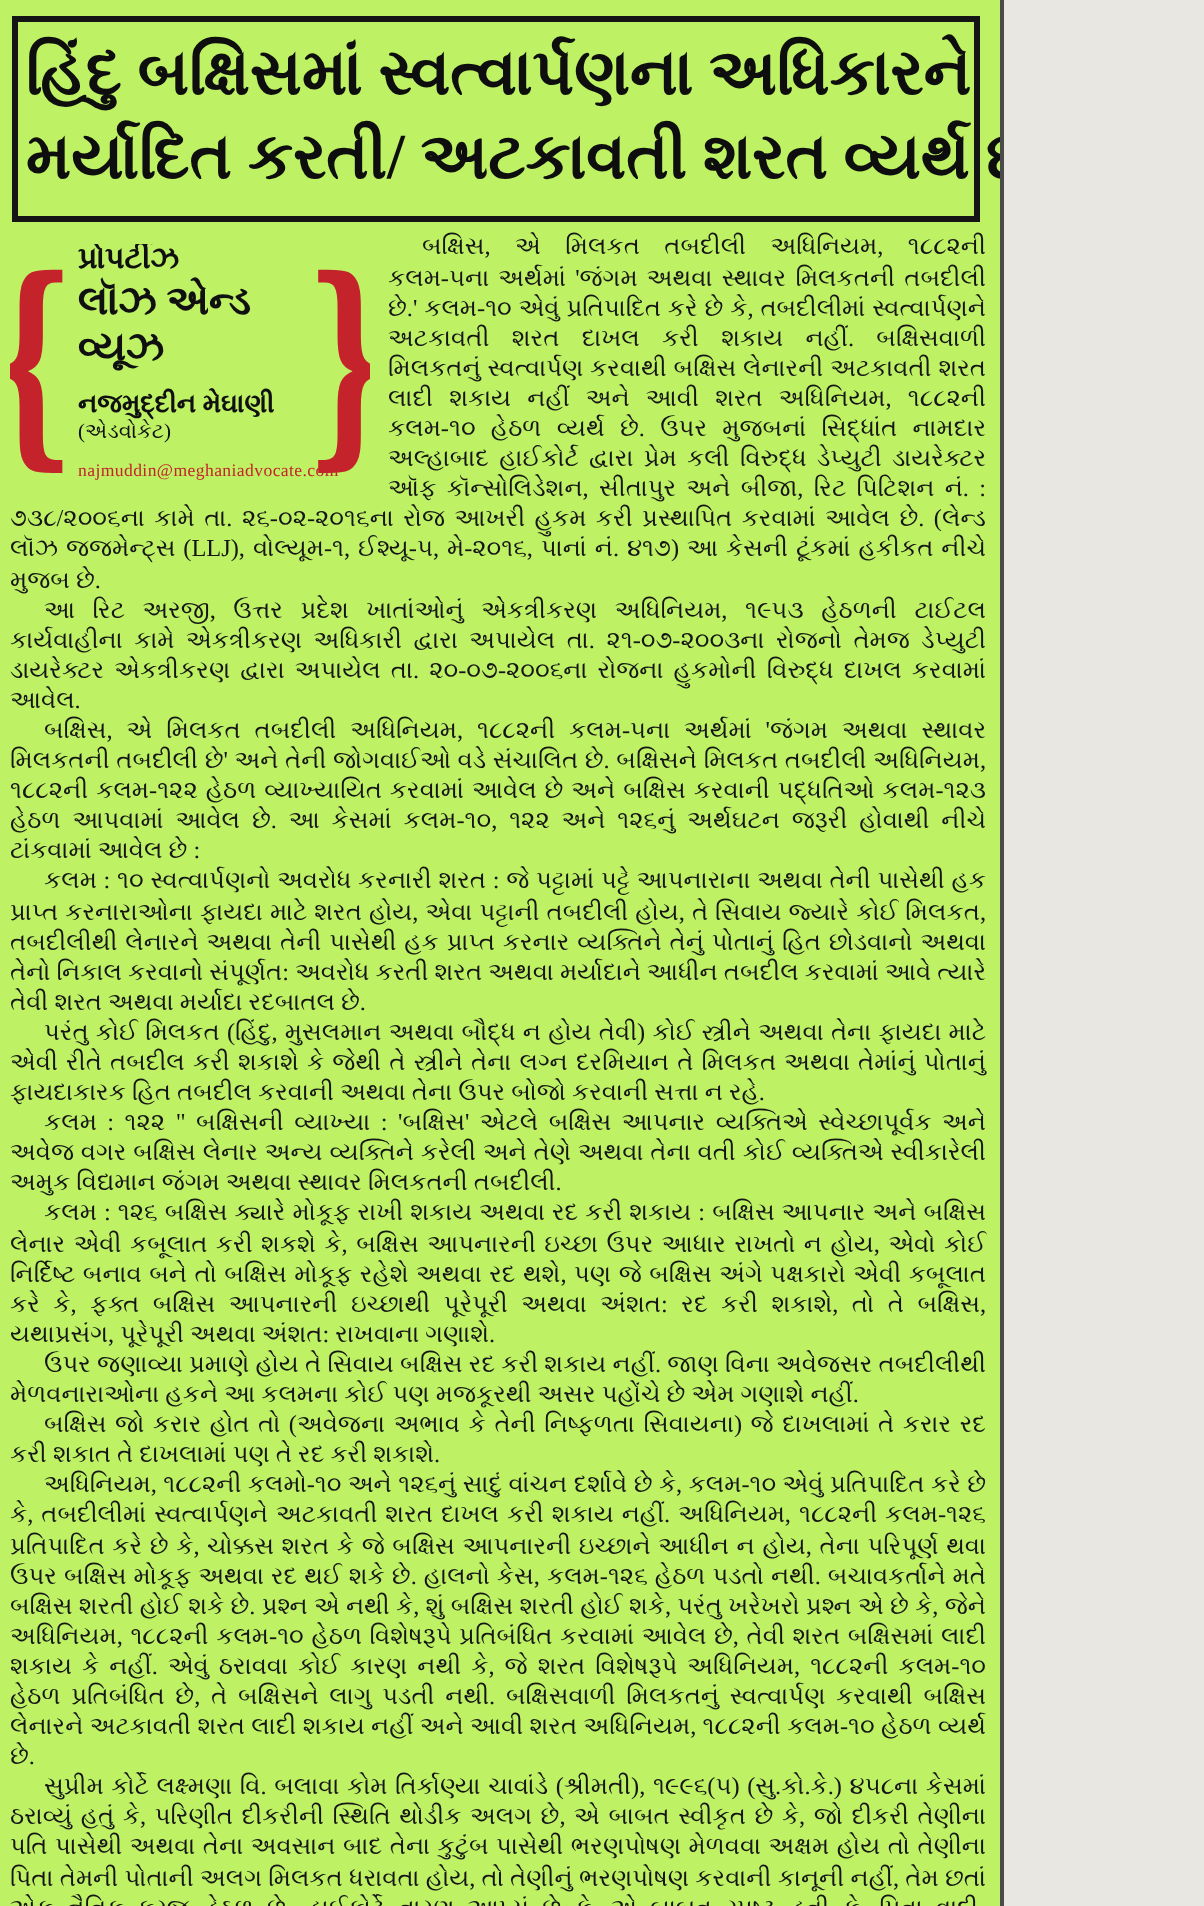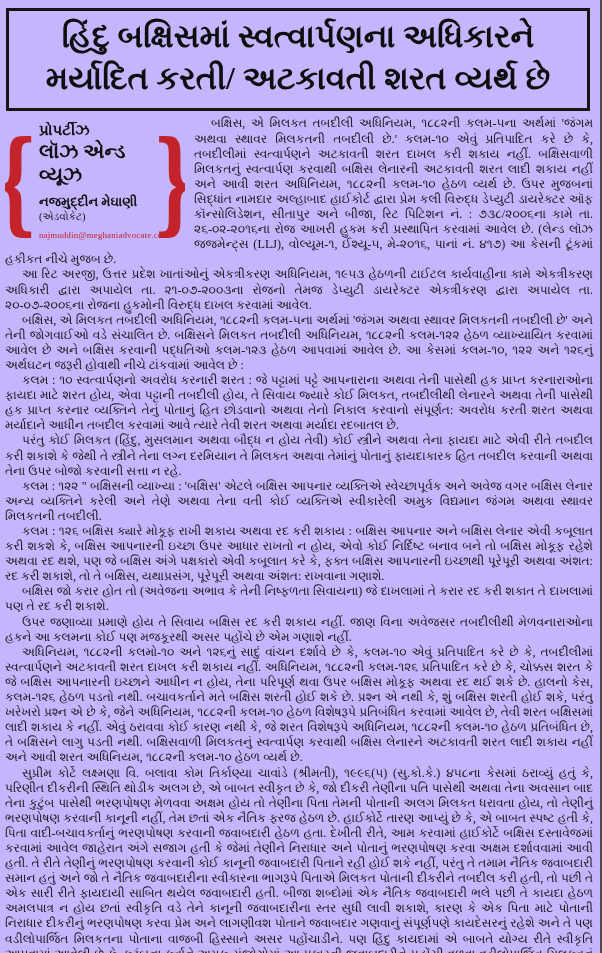--- a/index.html
+++ b/index.html
@@ -4,22 +4,22 @@
 <style>
   * { margin:0; padding:0; box-sizing:border-box; }
   html,body { background:#e9e7e2; }
   body {
     width:602px; height:953px;
     font-family:"Liberation Serif","DejaVu Serif",serif;
     -webkit-font-smoothing:antialiased;
   }
   .page {
     position:relative;
-    width:602px; height:953px;
-    background:#c4b5fd;
+    width:502px; height:953px;
+    background:#bef264;
     border-right:2px solid #4a4a4a;
     padding:5px 7px 0 5px;
     overflow:hidden;
   }
   .title-box {
     border:3px solid #151515;
     margin:3px 3px 5px 1px;
     padding:4px 4px 9px 4px;
     text-align:center;
   }
@@ -97,20 +97,20 @@
       <span class="brace accent" style="color: rgb(196, 35, 43);">}</span>
     </div>
 
     <p>બક્ષિસ, એ મિલકત તબદીલી અધિનિયમ, ૧૮૮૨ની કલમ-૫ના અર્થમાં 'જંગમ અથવા સ્થાવર મિલકતની તબદીલી છે.' કલમ-૧૦ એવું પ્રતિપાદિત કરે છે કે, તબદીલીમાં સ્વત્વાર્પણને અટકાવતી શરત દાખલ કરી શકાય નહીં. બક્ષિસવાળી મિલકતનું સ્વત્વાર્પણ કરવાથી બક્ષિસ લેનારની અટકાવતી શરત લાદી શકાય નહીં અને આવી શરત અધિનિયમ, ૧૮૮૨ની કલમ-૧૦ હેઠળ વ્યર્થ છે. ઉપર મુજબનાં સિદ્ધાંત નામદાર અલ્હાબાદ હાઈકોર્ટ દ્વારા પ્રેમ કલી વિરુદ્ધ ડેપ્યુટી ડાયરેક્ટર ઑફ કૉન્સોલિડેશન, સીતાપુર અને બીજા, રિટ પિટિશન નં. : ૭૩૮/૨૦૦૬ના કામે તા. ૨૬-૦૨-૨૦૧૬ના રોજ આખરી હુકમ કરી પ્રસ્થાપિત કરવામાં આવેલ છે. (લેન્ડ લૉઝ જજમેન્ટ્સ (LLJ), વોલ્યૂમ-૧, ઈશ્યૂ-૫, મે-૨૦૧૬, પાનાં નં. ૪૧૭) આ કેસની ટૂંકમાં હકીકત નીચે મુજબ છે.</p>
     <p>આ રિટ અરજી, ઉત્તર પ્રદેશ ખાતાંઓનું એકત્રીકરણ અધિનિયમ, ૧૯૫૩ હેઠળની ટાઈટલ કાર્યવાહીના કામે એકત્રીકરણ અધિકારી દ્વારા અપાયેલ તા. ૨૧-૦૭-૨૦૦૩ના રોજનો તેમજ ડેપ્યુટી ડાયરેક્ટર એકત્રીકરણ દ્વારા અપાયેલ તા. ૨૦-૦૭-૨૦૦૬ના રોજના હુકમોની વિરુદ્ધ દાખલ કરવામાં આવેલ.</p>
     <p>બક્ષિસ, એ મિલકત તબદીલી અધિનિયમ, ૧૮૮૨ની કલમ-૫ના અર્થમાં 'જંગમ અથવા સ્થાવર મિલકતની તબદીલી છે' અને તેની જોગવાઈઓ વડે સંચાલિત છે. બક્ષિસને મિલકત તબદીલી અધિનિયમ, ૧૮૮૨ની કલમ-૧૨૨ હેઠળ વ્યાખ્યાયિત કરવામાં આવેલ છે અને બક્ષિસ કરવાની પદ્ધતિઓ કલમ-૧૨૩ હેઠળ આપવામાં આવેલ છે. આ કેસમાં કલમ-૧૦, ૧૨૨ અને ૧૨૬નું અર્થઘટન જરૂરી હોવાથી નીચે ટાંકવામાં આવેલ છે :</p>
     <p>કલમ : ૧૦ સ્વત્વાર્પણનો અવરોધ કરનારી શરત : જે પટ્ટામાં પટ્ટે આપનારાના અથવા તેની પાસેથી હક પ્રાપ્ત કરનારાઓના ફાયદા માટે શરત હોય, એવા પટ્ટાની તબદીલી હોય, તે સિવાય જ્યારે કોઈ મિલકત, તબદીલીથી લેનારને અથવા તેની પાસેથી હક પ્રાપ્ત કરનાર વ્યક્તિને તેનું પોતાનું હિત છોડવાનો અથવા તેનો નિકાલ કરવાનો સંપૂર્ણત: અવરોધ કરતી શરત અથવા મર્યાદાને આધીન તબદીલ કરવામાં આવે ત્યારે તેવી શરત અથવા મર્યાદા રદબાતલ છે.</p>
     <p>પરંતુ કોઈ મિલકત (હિંદુ, મુસલમાન અથવા બૌદ્ધ ન હોય તેવી) કોઈ સ્ત્રીને અથવા તેના ફાયદા માટે એવી રીતે તબદીલ કરી શકાશે કે જેથી તે સ્ત્રીને તેના લગ્ન દરમિયાન તે મિલકત અથવા તેમાંનું પોતાનું ફાયદાકારક હિત તબદીલ કરવાની અથવા તેના ઉપર બોજો કરવાની સત્તા ન રહે.</p>
     <p>કલમ : ૧૨૨ " બક્ષિસની વ્યાખ્યા : 'બક્ષિસ' એટલે બક્ષિસ આપનાર વ્યક્તિએ સ્વેચ્છાપૂર્વક અને અવેજ વગર બક્ષિસ લેનાર અન્ય વ્યક્તિને કરેલી અને તેણે અથવા તેના વતી કોઈ વ્યક્તિએ સ્વીકારેલી અમુક વિદ્યમાન જંગમ અથવા સ્થાવર મિલકતની તબદીલી.</p>
     <p>કલમ : ૧૨૬ બક્ષિસ ક્યારે મોકૂફ રાખી શકાય અથવા રદ કરી શકાય : બક્ષિસ આપનાર અને બક્ષિસ લેનાર એવી કબૂલાત કરી શકશે કે, બક્ષિસ આપનારની ઇચ્છા ઉપર આધાર રાખતો ન હોય, એવો કોઈ નિર્દિષ્ટ બનાવ બને તો બક્ષિસ મોકૂફ રહેશે અથવા રદ થશે, પણ જે બક્ષિસ અંગે પક્ષકારો એવી કબૂલાત કરે કે, ફક્ત બક્ષિસ આપનારની ઇચ્છાથી પૂરેપૂરી અથવા અંશત: રદ કરી શકાશે, તો તે બક્ષિસ, યથાપ્રસંગ, પૂરેપૂરી અથવા અંશત: રાખવાના ગણાશે.</p>
+    <p>ઉપર જણાવ્યા પ્રમાણે હોય તે સિવાય બક્ષિસ રદ કરી શકાય નહીં. જાણ વિના અવેજસર તબદીલીથી મેળવનારાઓના હકને આ કલમના કોઈ પણ મજકૂરથી અસર પહોંચે છે એમ ગણાશે નહીં.</p>
     <p>બક્ષિસ જો કરાર હોત તો (અવેજના અભાવ કે તેની નિષ્ફળતા સિવાયના) જે દાખલામાં તે કરાર રદ કરી શકાત તે દાખલામાં પણ તે રદ કરી શકાશે.</p>
-    <p>ઉપર જણાવ્યા પ્રમાણે હોય તે સિવાય બક્ષિસ રદ કરી શકાય નહીં. જાણ વિના અવેજસર તબદીલીથી મેળવનારાઓના હકને આ કલમના કોઈ પણ મજકૂરથી અસર પહોંચે છે એમ ગણાશે નહીં.</p>
     <p>અધિનિયમ, ૧૮૮૨ની કલમો-૧૦ અને ૧૨૬નું સાદું વાંચન દર્શાવે છે કે, કલમ-૧૦ એવું પ્રતિપાદિત કરે છે કે, તબદીલીમાં સ્વત્વાર્પણને અટકાવતી શરત દાખલ કરી શકાય નહીં. અધિનિયમ, ૧૮૮૨ની કલમ-૧૨૬ પ્રતિપાદિત કરે છે કે, ચોક્કસ શરત કે જે બક્ષિસ આપનારની ઇચ્છાને આધીન ન હોય, તેના પરિપૂર્ણ થવા ઉપર બક્ષિસ મોકૂફ અથવા રદ થઈ શકે છે. હાલનો કેસ, કલમ-૧૨૬ હેઠળ પડતો નથી. બચાવકર્તાને મતે બક્ષિસ શરતી હોઈ શકે છે. પ્રશ્ન એ નથી કે, શું બક્ષિસ શરતી હોઈ શકે, પરંતુ ખરેખરો પ્રશ્ન એ છે કે, જેને અધિનિયમ, ૧૮૮૨ની કલમ-૧૦ હેઠળ વિશેષરૂપે પ્રતિબંધિત કરવામાં આવેલ છે, તેવી શરત બક્ષિસમાં લાદી શકાય કે નહીં. એવું ઠરાવવા કોઈ કારણ નથી કે, જે શરત વિશેષરૂપે અધિનિયમ, ૧૮૮૨ની કલમ-૧૦ હેઠળ પ્રતિબંધિત છે, તે બક્ષિસને લાગુ પડતી નથી. બક્ષિસવાળી મિલકતનું સ્વત્વાર્પણ કરવાથી બક્ષિસ લેનારને અટકાવતી શરત લાદી શકાય નહીં અને આવી શરત અધિનિયમ, ૧૮૮૨ની કલમ-૧૦ હેઠળ વ્યર્થ છે.</p>
     <p>સુપ્રીમ કોર્ટે લક્ષ્મણા વિ. બલાવા કોમ તિર્કાણ્યા ચાવાંડે (શ્રીમતી), ૧૯૯૬(૫) (સુ.કો.કે.) ૪૫૮ના કેસમાં ઠરાવ્યું હતું કે, પરિણીત દીકરીની સ્થિતિ થોડીક અલગ છે, એ બાબત સ્વીકૃત છે કે, જો દીકરી તેણીના પતિ પાસેથી અથવા તેના અવસાન બાદ તેના કુટુંબ પાસેથી ભરણપોષણ મેળવવા અક્ષમ હોય તો તેણીના પિતા તેમની પોતાની અલગ મિલકત ધરાવતા હોય, તો તેણીનું ભરણપોષણ કરવાની કાનૂની નહીં, તેમ છતાં એક નૈતિક ફરજ હેઠળ છે. હાઈકોર્ટે તારણ આપ્યું છે કે, એ બાબત સ્પષ્ટ હતી કે, પિતા વાદી-બચાવકર્તાનું ભરણપોષણ કરવાની જવાબદારી હેઠળ હતા. દેખીતી રીતે, આમ કરવામાં હાઈકોર્ટે બક્ષિસ દસ્તાવેજમાં કરવામાં આવેલ જાહેરાત અંગે સજાગ હતી કે જેમાં તેણીને નિરાધાર અને પોતાનું ભરણપોષણ કરવા અક્ષમ દર્શાવવામાં આવી હતી. તે રીતે તેણીનું ભરણપોષણ કરવાની કોઈ કાનૂની જવાબદારી પિતાને રહી હોઈ શકે નહીં, પરંતુ તે તમામ નૈતિક જવાબદારી સમાન હતું અને જો તે નૈતિક જવાબદારીના સ્વીકારના ભાગરૂપે પિતાએ મિલકત પોતાની દીકરીને તબદીલ કરી હતી, તો પછી તે એક સારી રીતે ફાયદાયી સાબિત થયેલ જવાબદારી હતી. બીજા શબ્દોમાં એક નૈતિક જવાબદારી ભલે પછી તે કાયદા હેઠળ અમલપાત્ર ન હોય છતાં સ્વીકૃતિ વડે તેને કાનૂની જવાબદારીના સ્તર સુધી લાવી શકાશે, કારણ કે એક પિતા માટે પોતાની નિરાધાર દીકરીનું ભરણપોષણ કરવા પ્રેમ અને લાગણીવશ પોતાને જવાબદાર ગણવાનું સંપૂર્ણપણે કાયદેસરનું રહેશે અને તે પણ વડીલોપાર્જિત મિલકતના પોતાના વાજબી હિસ્સાને અસર પહોંચાડીને. પણ હિંદુ કાયદામાં એ બાબતે યોગ્ય રીતે સ્વીકૃતિ આપવામાં આવેલી છે કે, કુટુંબના કર્તાને અમુક સંજોગોમાં આ પ્રકારની જવાબદારીને પહોંચી વળવા વડીલોપાર્જિત મિલકતનું સ્વત્વાર્પણ કરવાની સત્તા છે, તેમ છતાં કાયદાની સ્થિતિ કે જે પાછલા વર્ષોમાં બદલાયેલ છે, તેને ધ્યાને લઈને આધુનિક પરિપ્રેક્ષમાં અમો કથિત ફકરાને વધુ છૂટછાટથી અર્થઘટિત કરીશું. તેથી અમારા મતે હાઈકોર્ટ એવા તારણ ઉપર આવવા પોતાના અધિકારમાં હતી કે, પોતાની નિરાધાર વિધવા દીકરીનું ભરણપોષણ કરવાની પિતાના પક્ષે જવાબદારી હતી.</p>
 
   </div>
 
 </div>
 
 </body></html>

